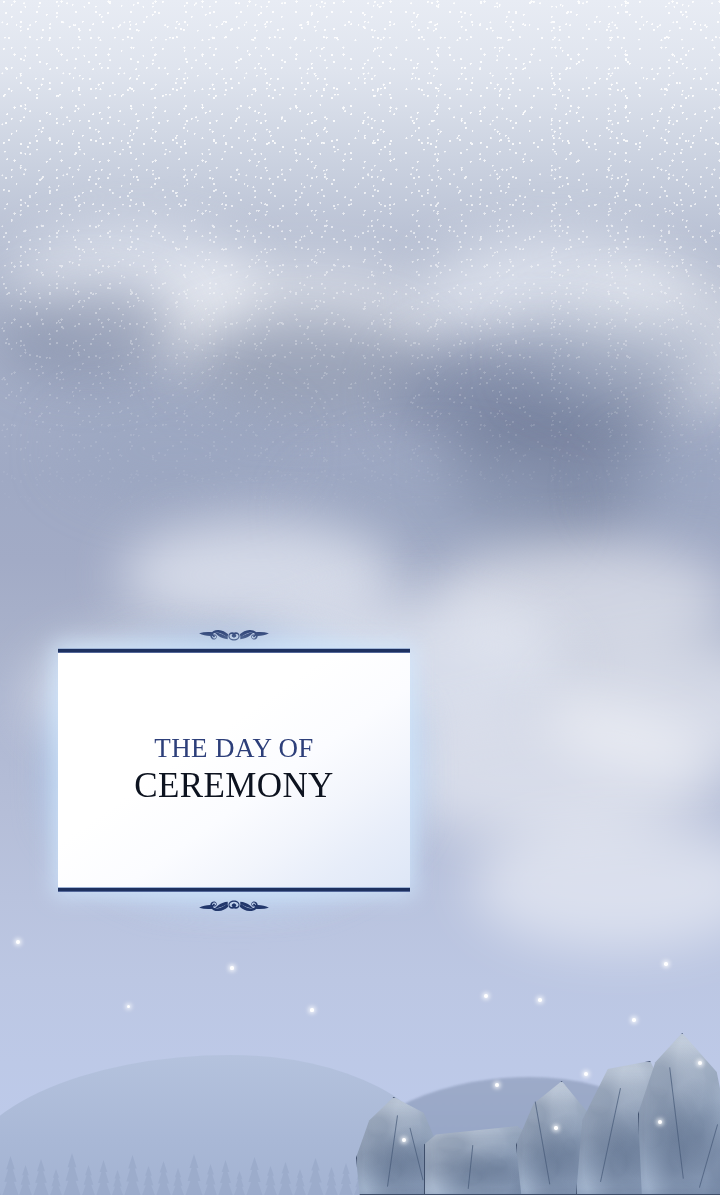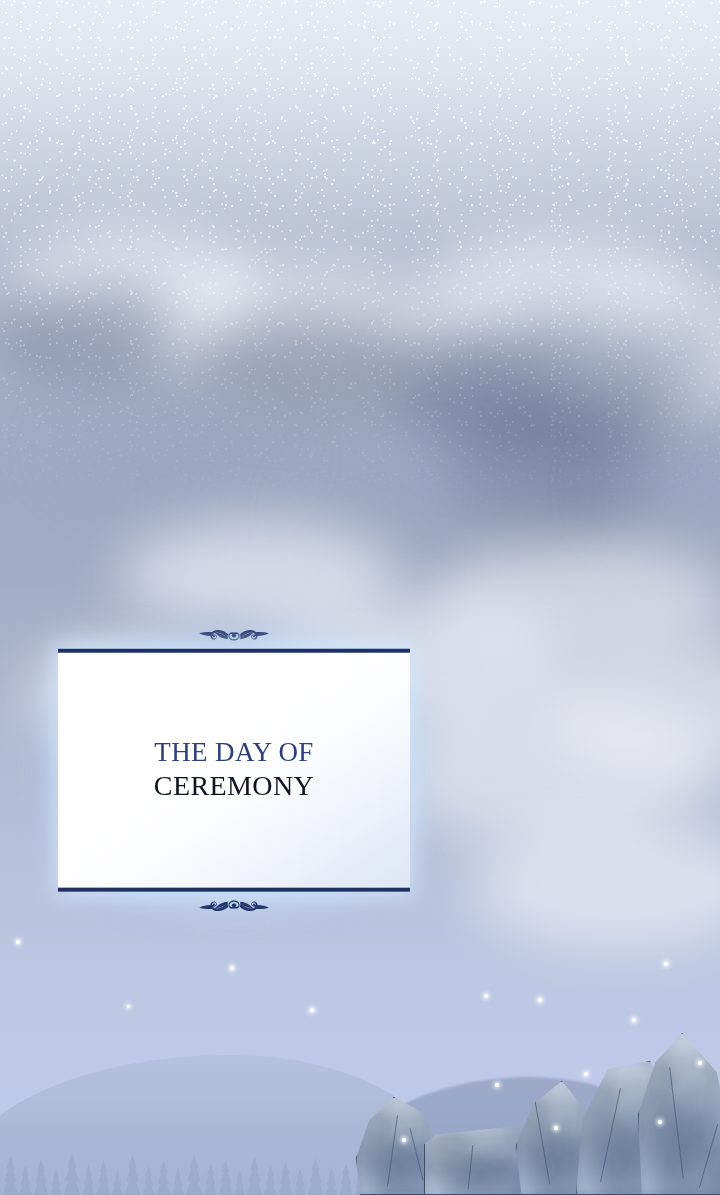--- a/index.html
+++ b/index.html
@@ -176,21 +176,21 @@
     position:absolute;left:0;top:0;width:352px;height:244px;
     display:flex;flex-direction:column;align-items:center;justify-content:center;
     gap:2px;
   }
   .tline{
     line-height:1.16;letter-spacing:.4px;white-space:nowrap;
     text-shadow:0 1px 1px rgba(255,255,255,.9);
   }
   .tline.l1{font-size:27px;color:#2d3f7a;}
   .tline.l2{font-size:28px;color:#121a2e;}
-  .tline.l3{font-size:28px;color:#0d1320;}
+  .tline.l3{font-size:35px;color:#0d1320;}
 </style>
 </head>
 <body>
 
 <div id="stage">
 
   <div class="sky"></div>
 
   <div class="cloudlayer" id="cloudlayer">
       <div class="cl light" style="left: 10px; top: 228px; width: 250px; height: 118px;"></div>

